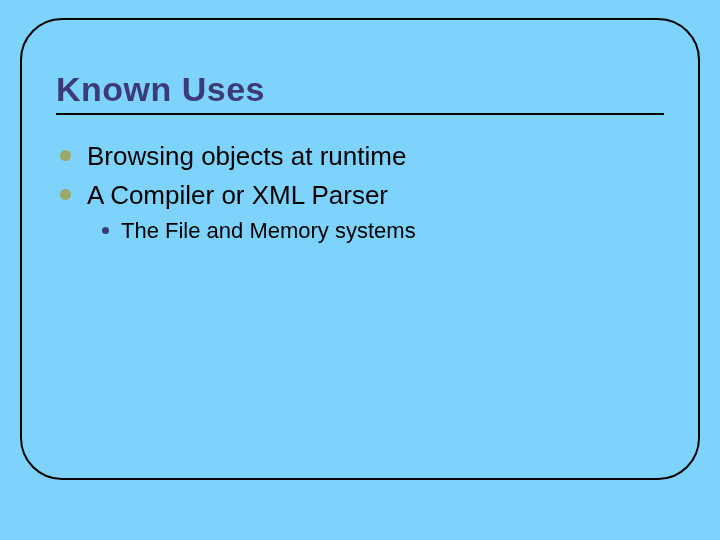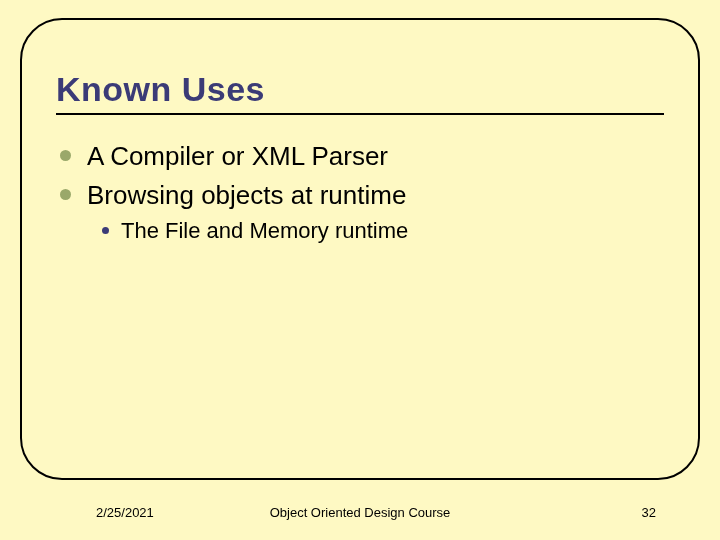--- a/index.html
+++ b/index.html
@@ -1,21 +1,21 @@
 <!DOCTYPE html>
 <html><head>
 <meta charset="utf-8">
 <style>
   * { box-sizing: border-box; margin: 0; padding: 0; }
   html, body { width: 720px; height: 540px; background: #fff; font-family: Arial, Helvetica, sans-serif; }
   .slide {
     position: relative;
     width: 720px;
     height: 540px;
-    background: #fef9c3;
+    background: #7dd3fc;
   }
   .frame {
     position: absolute;
     top: 18px;
     left: 20px;
     right: 20px;
     bottom: 60px;
     border: 2px solid #000;
     border-radius: 42px;
   }
@@ -116,34 +116,29 @@
   <div class="frame"></div>
 
   <div class="title-wrap">
     <div class="title">Known Uses</div>
   </div>
 
   <div class="content">
 
     <div class="l1">
       <span class="bullet"></span>
-      <span class="text">A Compiler or XML Parser</span>
+      <span class="text">Browsing objects at runtime</span>
     </div>
 
     <div class="l1">
       <span class="bullet"></span>
-      <span class="text">Browsing objects at runtime</span>
+      <span class="text">A Compiler or XML Parser</span>
     </div>
 
 
     <div class="l2">
       <span class="dot"></span>
-      <span class="text">The File and Memory runtime</span>
+      <span class="text">The File and Memory systems</span>
     </div>
 
   </div>
 
-  <div class="footer">
-    <div class="date">2/25/2021</div>
-    <div class="course">Object Oriented Design Course</div>
-    <div class="pagenum">32</div>
-  </div>
 </div>
 
 </body></html>

